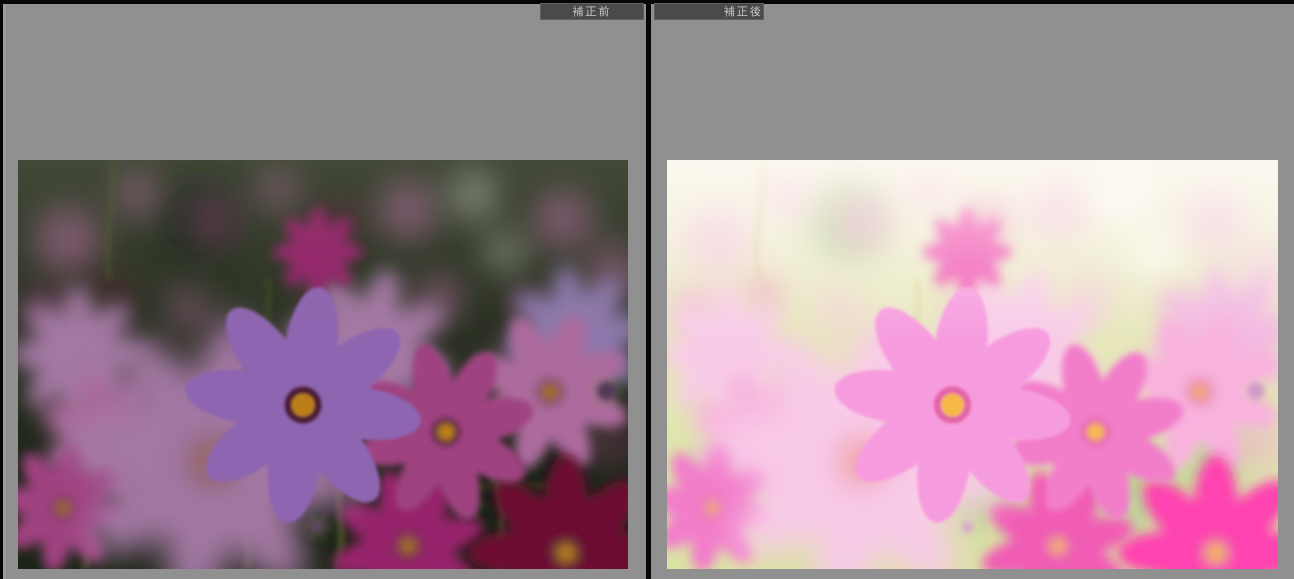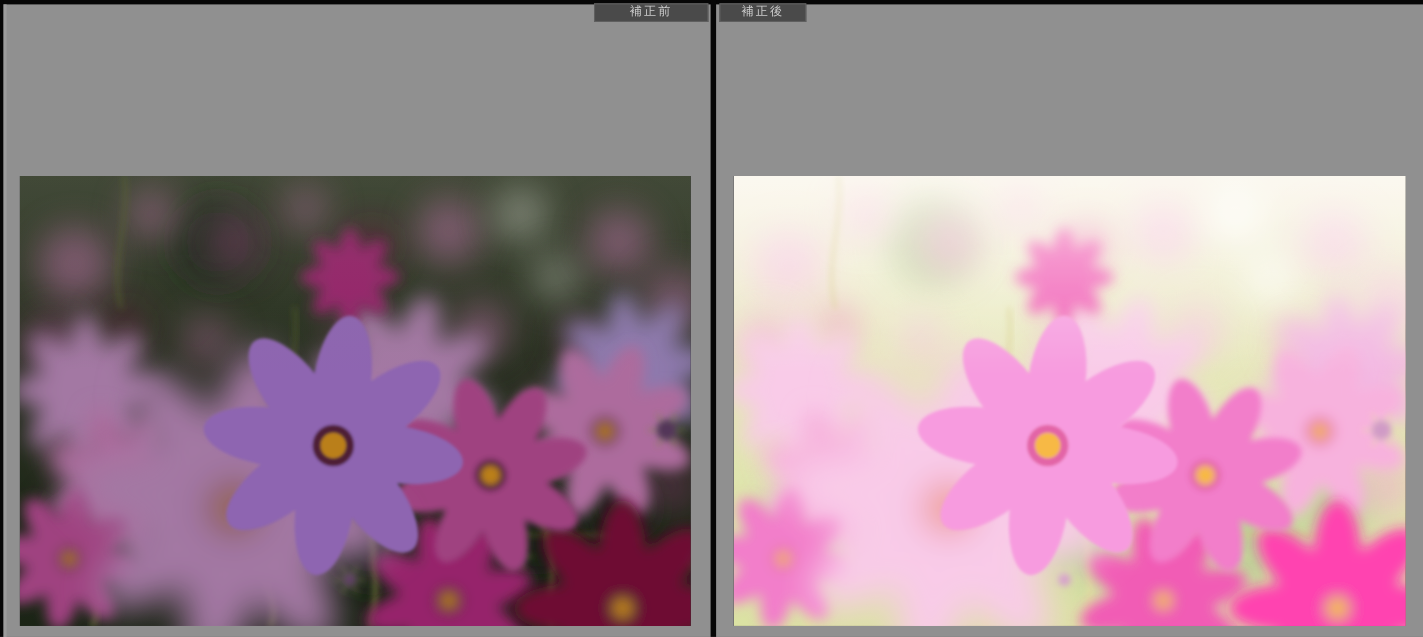--- a/index.html
+++ b/index.html
@@ -13,21 +13,21 @@
   .leftbar{position:absolute;left:0;top:0;width:3px;height:579px;background:#060606;}
   .leftlight{position:absolute;left:3px;top:4px;width:3px;height:575px;background:#9c9c9c;}
   .divider{position:absolute;left:646px;top:0;width:5px;height:579px;background:#070707;}
   .tag{
     position:absolute;top:3px;height:17px;box-sizing:border-box;
     background:#4a4a4a;border:1px solid #5f5f5f;
     color:#cccccc;font-size:11px;line-height:15px;text-align:center;letter-spacing:2px;
     user-select:none;
   }
   .tag-before{left:540px;width:104px;text-align:center;}
-  .tag-after{left:654px;width:79px;}
+  .tag-after{left:654px;width:110px;text-align:right;}
   .photo{position:absolute;top:160px;height:409px;overflow:hidden;background:#333;}
   .photo-before{left:18px;width:610px;}
   .photo-after{left:667px;width:611px;}
   .photo svg{display:block;width:100%;height:100%;}
 </style>
 </head>
 <body>
 
 <div class="stage">
   <div class="topbar"></div>

